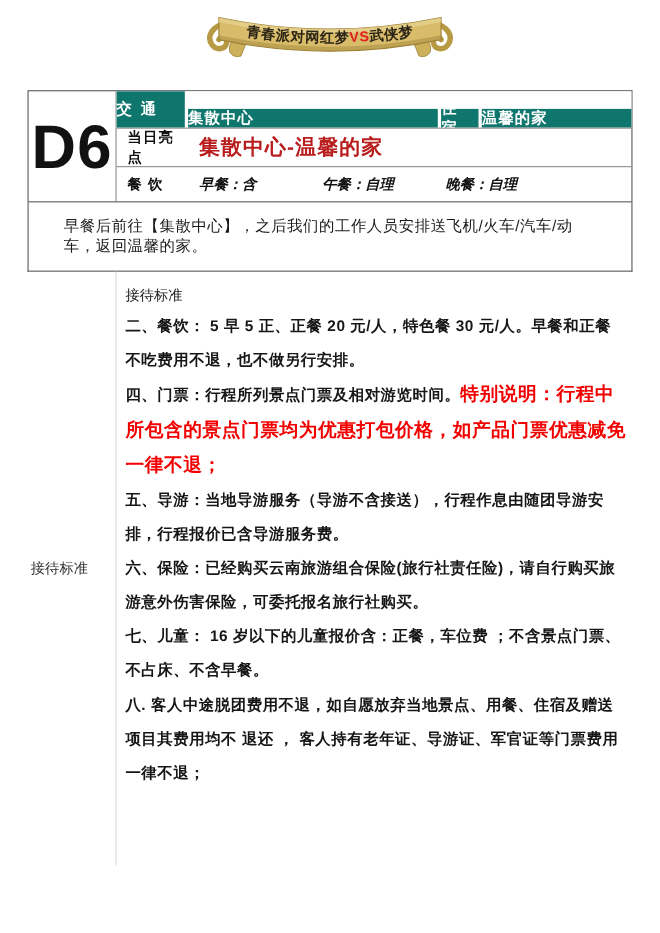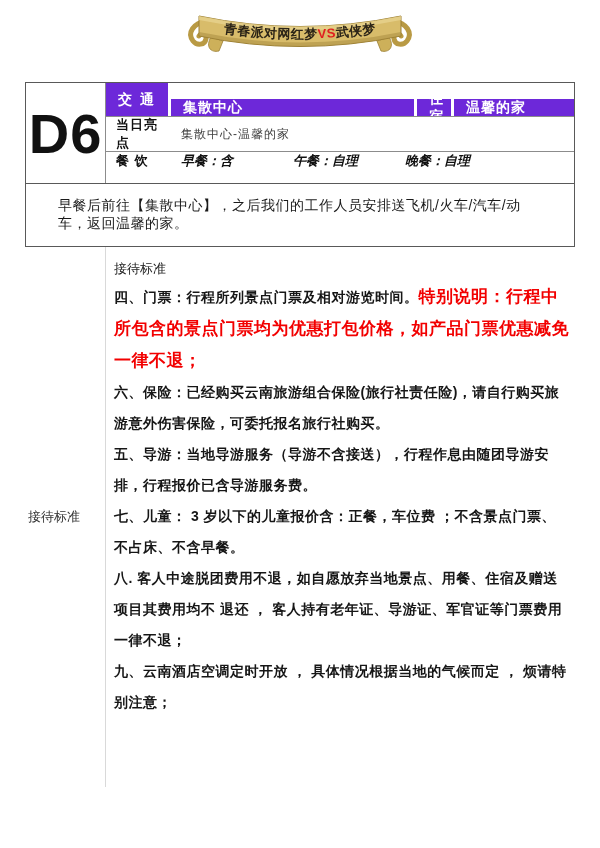--- a/index.html
+++ b/index.html
@@ -36,59 +36,58 @@
     align-items: center;
     justify-content: center;
     font-size: 56px;
     font-weight: bold;
     color: #111;
     letter-spacing: 1px;
   }
   .day-rows { flex: 1; display: flex; flex-direction: column; }
   .row1 { height: 33px; display: flex; background: #fff; }
   .cell-orange {
-    background: #6d28d9;
+    background: #0f766e;
     color: #ffffff;
     font-weight: bold;
     font-size: 14px;
     display: flex;
     align-items: center;
-    padding-left: 12px;
     letter-spacing: 2px;
   }
   .cell-orange + .cell-orange { margin-left: 3px; margin-top: 16px; }
   .c-transport-label { width: 62px; }
   .c-transport-value { flex: 1; letter-spacing: 1px; }
   .c-lodging-label   { width: 34px; }
-  .c-lodging-value   { width: 120px; letter-spacing: 1px; }
+  .c-lodging-value   { width: 136px; letter-spacing: 1px; }
 
   .row2 {
     height: 36px;
     border-top: 1px solid #8c8c8c;
     border-bottom: 1px solid #8c8c8c;
     display: flex;
     align-items: center;
   }
   .row-label {
     width: 63px;
     padding-left: 10px;
     font-size: 13px;
     font-weight: bold;
     color: #111;
     letter-spacing: 1px;
     flex-shrink: 0;
   }
   .highlight-value {
-    color: #404040;
-    font-weight: normal;
-    font-size: 12px;
+    color: #b91c1c;
+    font-weight: bold;
+    font-size: 19px;
     padding-left: 12px;
     letter-spacing: 1px;
   }
-  .row3 { height: 31px; display: flex; align-items: flex-start; }
+  .row3 { height: 31px; display: flex; align-items: center; }
   .meal {
     font-size: 13px;
     font-weight: bold;
     color: #111;
     width: 112px;
     padding-left: 12px;
     font-style: italic;
   }
 
   
@@ -197,23 +196,23 @@
     </div>
   </div>
 
   <div class="desc-row">早餐后前往【集散中心】，之后我们的工作人员安排送飞机/火车/汽车/动车，返回温馨的家。</div>
 
   <div class="standards">
     <div class="standards-label-col">接待标准</div>
     <div class="standards-content">
       <div class="standards-heading">接待标准</div>
       <div>
+          <p class="std-item"><span>二、餐饮： 5 早 5 正、正餐 20 元/人，特色餐 30 元/人。早餐和正餐不吃费用不退，也不做另行安排。</span></p>
           <p class="std-item"><span>四、门票：行程所列景点门票及相对游览时间。</span><span class="red-note">特别说明：行程中所包含的景点门票均为优惠打包价格，如产品门票优惠减免一律不退；</span></p>
+          <p class="std-item"><span>五、导游：当地导游服务（导游不含接送），行程作息由随团导游安排，行程报价已含导游服务费。</span></p>
           <p class="std-item"><span>六、保险：已经购买云南旅游组合保险(旅行社责任险)，请自行购买旅游意外伤害保险，可委托报名旅行社购买。</span></p>
-          <p class="std-item"><span>五、导游：当地导游服务（导游不含接送），行程作息由随团导游安排，行程报价已含导游服务费。</span></p>
-          <p class="std-item"><span>七、儿童： 3 岁以下的儿童报价含：正餐，车位费 ；不含景点门票、不占床、不含早餐。</span></p>
+          <p class="std-item"><span>七、儿童： 16 岁以下的儿童报价含：正餐，车位费 ；不含景点门票、不占床、不含早餐。</span></p>
           <p class="std-item"><span>八. 客人中途脱团费用不退，如自愿放弃当地景点、用餐、住宿及赠送项目其费用均不 退还 ， 客人持有老年证、导游证、军官证等门票费用一律不退；</span></p>
-          <p class="std-item"><span>九、云南酒店空调定时开放 ， 具体情况根据当地的气候而定 ， 烦请特别注意；</span></p>
         </div>
     </div>
   </div>
 
 </div>
 
 </body></html>

